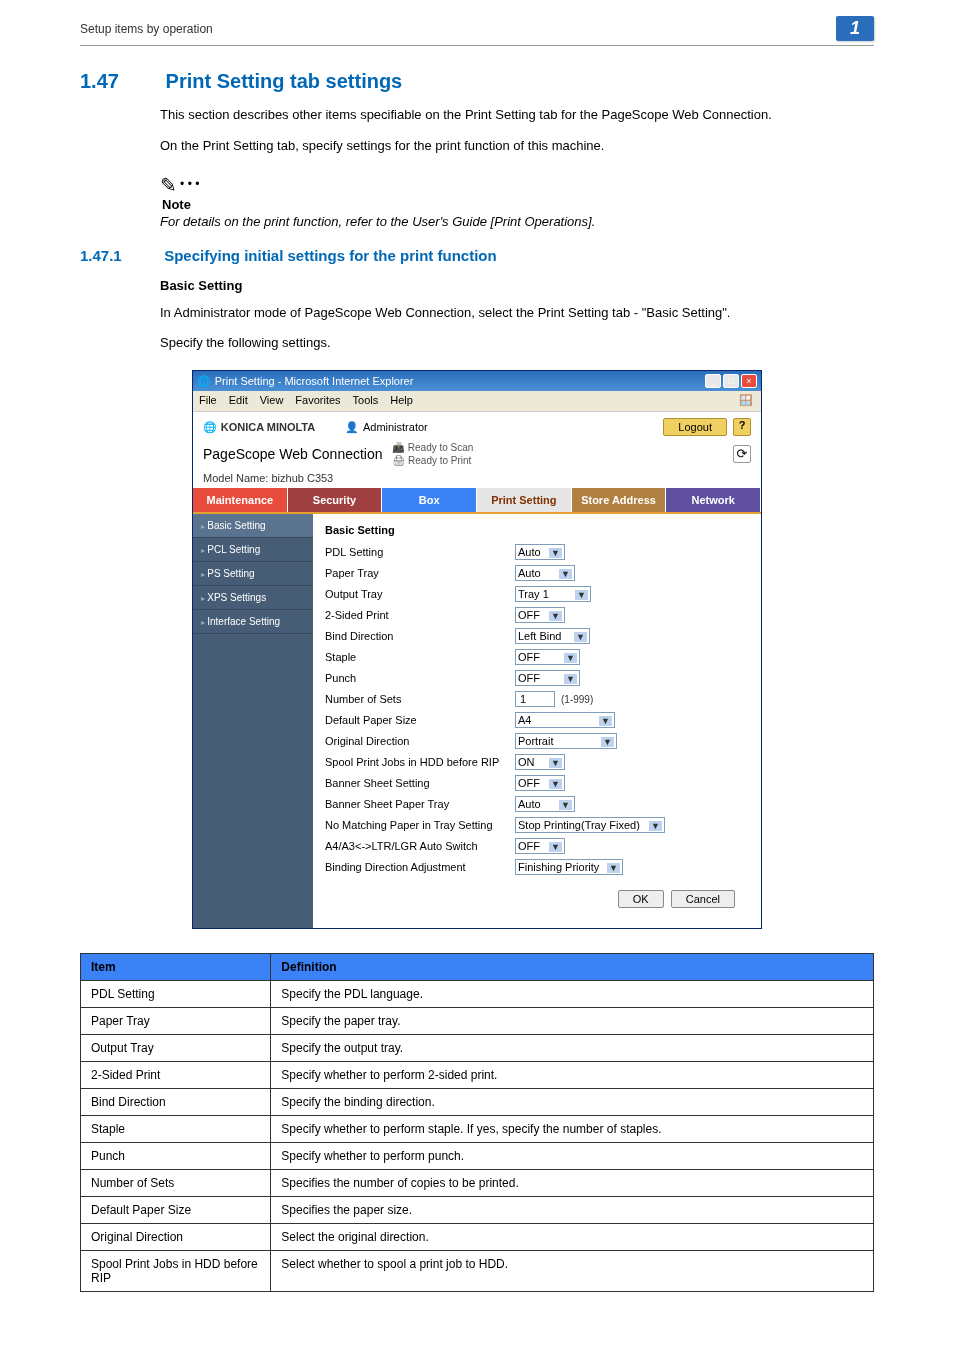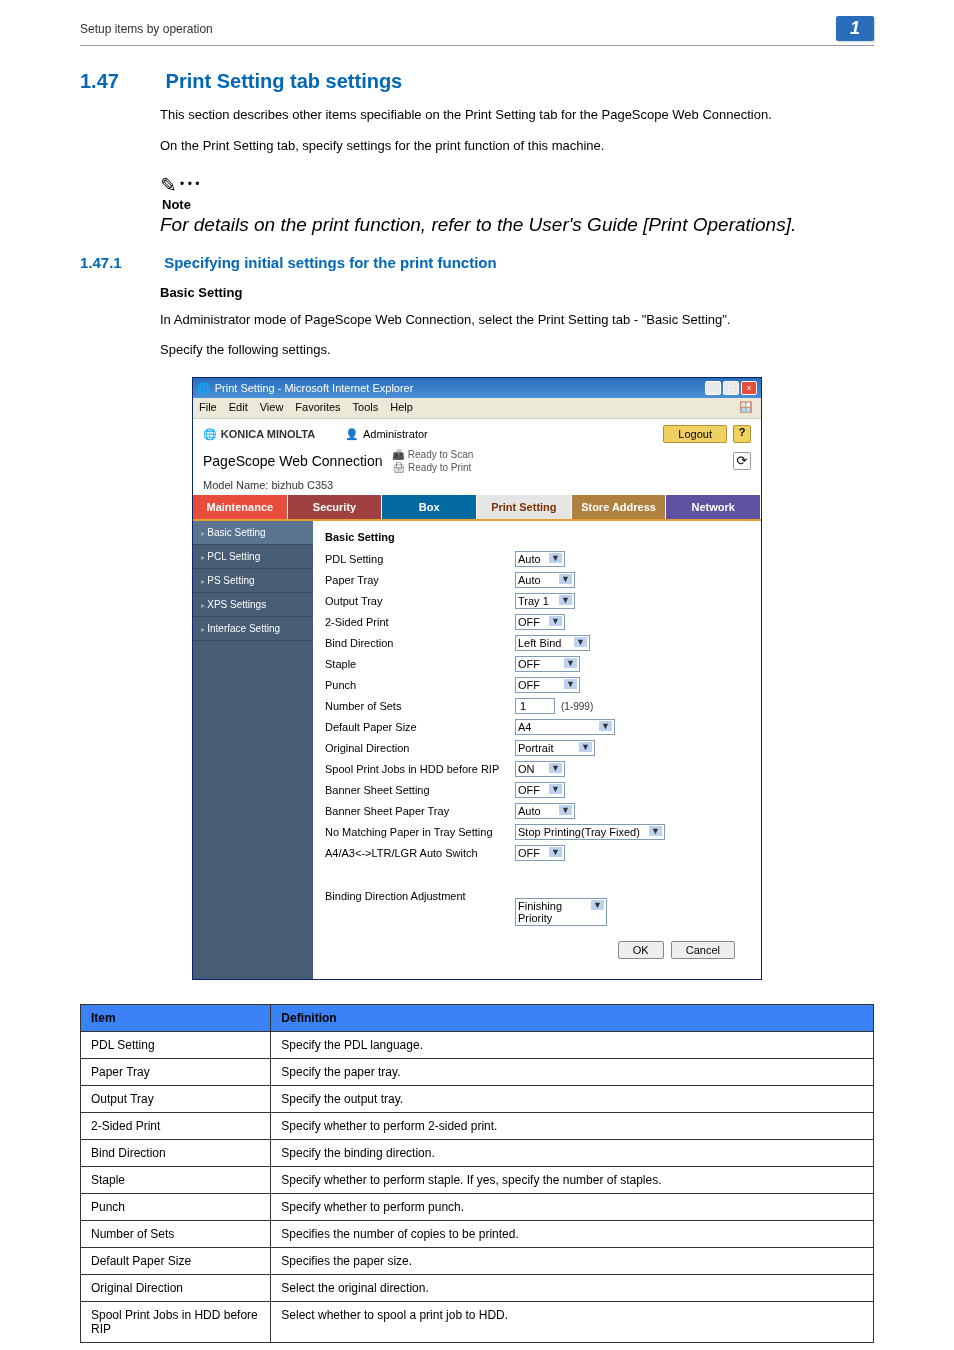--- a/index.html
+++ b/index.html
@@ -45,21 +45,21 @@
     font-size: 15px;
     font-weight: bold;
     margin: 18px 0 10px 0;
   }
   h2.subsection-heading .num { display:inline-block; width:80px; }
   .indented { margin-left: 80px; }
   .body-text { font-size: 13px; line-height: 1.6; margin-bottom: 10px; }
   .note-block { margin: 16px 0 8px 0; }
   .note-icon { font-size: 20px; vertical-align: middle; }
   .note-label { font-weight: bold; font-size: 13px; margin-left: 2px;}
-  .note-text { font-style: italic; font-size: 19px; margin-top:2px;}
+  .note-text { font-style: italic; font-size: 13px; margin-top:2px;}
   .bold-heading { font-weight: bold; font-size: 13px; margin: 14px 0 10px 0; }
 
   
   .screenshot {
     width: 570px;
     margin: 16px auto;
     border: 1px solid #0a246a;
     font-size: 11px;
     background:#fff;
   }
@@ -84,34 +84,34 @@
   .help-btn { background:#f0d060; border:1px solid #b09030; width:18px; height:18px; text-align:center; font-weight:bold; margin-left:6px; border-radius:2px; }
   .ss-subheader-row { display:flex; align-items:center; padding:0px 10px 6px 10px; }
   .scopelabel { font-size:14px; }
   .readylabels { margin-left:10px; display:flex; flex-direction:column; gap:2px; font-size:10px; color:#555;}
   .refresh-icon { margin-left:auto; width:18px; height:18px; border:1px solid #999; text-align:center; border-radius:2px; font-size:13px; line-height:16px;}
   .modelname { font-size:11px; padding:0 10px 4px 10px; color:#333; }
   .ss-tabs { display:flex; }
   .ss-tab { flex:1; padding:6px 0; text-align:center; font-weight:bold; font-size:11px; border-right:1px solid #fff; color:#fff; }
   .tab-maint { background:#e74c3c; }
   .tab-sec { background:#a04040; }
-  .tab-box { background:#0369a1; }
+  .tab-box { background:#3b82f6; }
   .tab-print { background:#e5e5e5; color:#803000; }
   .tab-store { background:#b08040; }
   .tab-net { background:#6050a0; }
   .ss-main { display:flex; border-top:2px solid #e5a030; }
   .ss-side { width:120px; background:#475c75; color:#fff; font-size:10px; }
   .ss-side .side-item { padding:6px 8px; border-bottom:1px solid #3a4a5e; }
   .ss-side .side-item::before { content:"▸ "; color:#9ab; font-size:8px; }
   .ss-side .side-item.active { background:#5a738f; }
   .ss-panel { flex:1; padding:10px 12px; font-size:11px; }
   .ss-panel h4 { font-size:11px; font-weight:bold; margin-bottom:8px; }
   .frow { display:flex; align-items:center; margin-bottom:5px; }
   .frow .flabel { width:190px; }
-  .fsel { border:1px solid #7f9db9; background:#fff; padding:1px 2px; font-size:11px; min-width:50px; display:inline-flex; align-items:flex-start; }
+  .fsel { border:1px solid #7f9db9; background:#fff; padding:1px 2px; font-size:11px; min-width:50px; display:inline-flex; align-items:flex-end; }
   .fsel .arrow { background:#bcd2ee; color:#333; margin-left:auto; padding:0 2px; font-size:9px; }
   .finput { border:1px solid #7f9db9; background:#fff; padding:1px 4px; font-size:11px; width:40px; text-align:left; }
   .frange { font-size:10px; color:#333; margin-left:6px;}
   .ss-buttons { text-align:right; padding:10px 14px; }
   .ss-btn { border:1px solid #888; background:#eee; padding:2px 14px; font-size:11px; margin-left:4px; border-radius:2px; }
 
   
   table.settings-table {
     width: 100%;
     border-collapse: collapse;
@@ -237,21 +237,21 @@
             </div>
             <div class="frow">
               <div class="flabel">Paper Tray</div>
               <span class="fsel" style="width: 60px;">
                 <span>Auto</span>
                 <span class="arrow">▼</span>
               </span>
             </div>
             <div class="frow">
               <div class="flabel">Output Tray</div>
-              <span class="fsel" style="width: 60px;">
+              <span class="fsel" style="width: 76px;">
                 <span>Tray 1</span>
                 <span class="arrow">▼</span>
               </span>
             </div>
             <div class="frow">
               <div class="flabel">2-Sided Print</div>
               <span class="fsel" style="width: 50px;">
                 <span>OFF</span>
                 <span class="arrow">▼</span>
               </span>
@@ -284,21 +284,21 @@
             </div>
             <div class="frow">
               <div class="flabel">Default Paper Size</div>
               <span class="fsel" style="width: 100px;">
                 <span>A4</span>
                 <span class="arrow">▼</span>
               </span>
             </div>
             <div class="frow">
               <div class="flabel">Original Direction</div>
-              <span class="fsel" style="width: 80px;">
+              <span class="fsel" style="width: 102px;">
                 <span>Portrait</span>
                 <span class="arrow">▼</span>
               </span>
             </div>
             <div class="frow">
               <div class="flabel">Spool Print Jobs in HDD before RIP</div>
               <span class="fsel" style="width: 50px;">
                 <span>ON</span>
                 <span class="arrow">▼</span>
               </span>
@@ -326,21 +326,21 @@
             </div>
             <div class="frow">
               <div class="flabel">A4/A3&lt;-&gt;LTR/LGR Auto Switch</div>
               <span class="fsel" style="width: 50px;">
                 <span>OFF</span>
                 <span class="arrow">▼</span>
               </span>
             </div>
             <div class="frow">
               <div class="flabel">Binding Direction Adjustment</div>
-              <span class="fsel" style="width: 92px; margin-top: 32px;">
+              <span class="fsel" style="width: 108px;">
                 <span>Finishing Priority</span>
                 <span class="arrow">▼</span>
               </span>
             </div>
           </div>
         <div class="ss-buttons">
           <button class="ss-btn">OK</button>
           <button class="ss-btn">Cancel</button>
         </div>
       </div>

